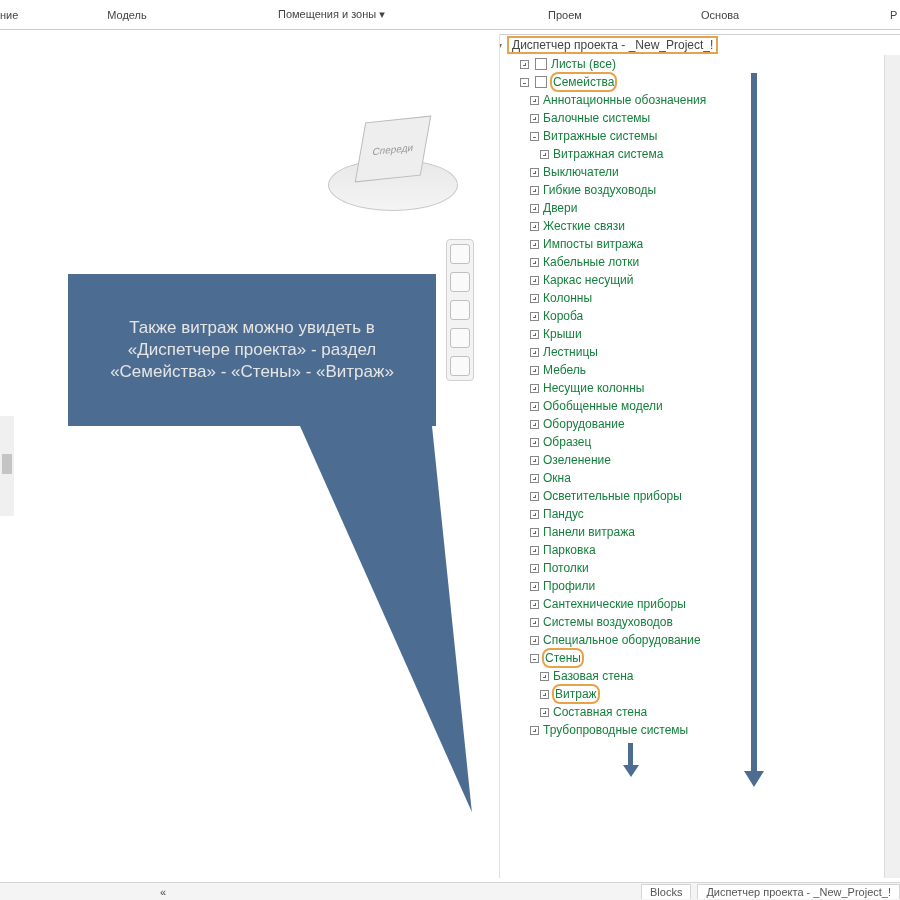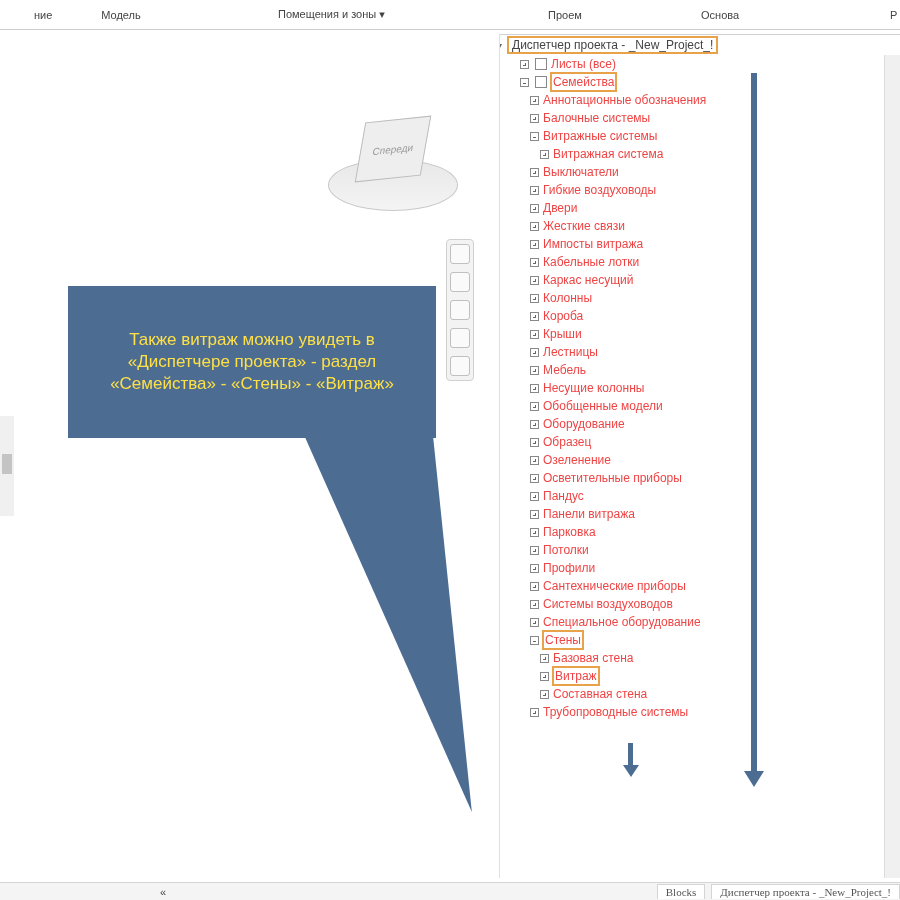--- a/index.html
+++ b/index.html
@@ -20,22 +20,22 @@
     height: 30px;
     display: flex;
     align-items: center;
     font-size: 11px;
     color: #444;
     border-bottom: 1px solid #ccc;
     background: #fff;
     position: relative;
   }
   .ribbon span { position: absolute; }
-  .rb-0 { left: 14px; padding-left: 20px; }
-  .rb-1 { left: 46px; width: 150px; text-align: center; }
+  .rb-0 { left: 0px; }
+  .rb-1 { left: 52px; width: 150px; text-align: center; }
   .rb-2 { left: 260px; padding-left: 18px; }
   .rb-3 { left: 548px; }
   .rb-4 { left: 701px; }
   .rb-5 { left: 890px; }
 
   
   .workspace {
     display: flex;
     height: 848px;
     border-top: 4px solid #fff;
@@ -93,24 +93,24 @@
   .navstrip div {
     width: 20px; height: 20px;
     border: 1px solid #c0c0c0;
     border-radius: 3px;
     background: #fafafa;
   }
 
   
   .callout {
     position: absolute;
-    left: 68px; top: 252px;
+    left: 68px; top: 240px;
     width: 368px; height: 152px;
     background: #4d6c92;
-    color: #fde047;
+    color: #e5e5e5;
     display: flex;
     align-items: center;
     justify-content: center;
     text-align: center;
     font-size: 17px;
     line-height: 22px;
     padding: 18px 26px;
   }
   .callout-tail {
     position: absolute;
@@ -143,40 +143,40 @@
     color:#666;
   }
 
   
   .tree {
     position: absolute;
     left: 10px; top: 20px;
     right: 4px;
     font-size: 12px;
     line-height: 18px;
-    color: #ef4444;
+    color: #15803d;
   }
   .node { white-space: nowrap; display:flex; align-items:center; height:18px; }
   .exp {
     display:inline-block; width:9px; height:9px;
     border:1px solid #888; margin-right:4px;
     position:relative; background:#fff;
     flex-shrink:0;
   }
   .exp::before, .exp::after { content:""; position:absolute; background:#666; }
   .exp.plus::before { left:2px; right:2px; top:4px; height:1px; }
   .exp.plus::after  { top:2px; bottom:2px; left:4px; width:1px; }
   .exp.minus::before{ left:2px; right:2px; top:4px; height:1px; }
   .spacer { display:inline-block; width:10px; flex-shrink:0;}
   .ticon {
     display:inline-block; width:12px; height:12px;
     border:1px solid #888; margin:0 4px 0 2px; background:#fff;
     flex-shrink:0;
   }
-  .hl { outline:2px solid #e8a24a; outline-offset:-1px; padding:0 2px; }
+  .hl { outline:2px solid #e8a24a; outline-offset:-1px; padding:0 2px;border-radius:7px; }
 
   
   .arrow-v {
     position: absolute;
     width: 6px;
     background: #4d6c92;
   }
   .arrow-v::after{
     content:""; position:absolute; left:-7px; bottom:-14px;
     border-left:10px solid transparent;
@@ -202,21 +202,20 @@
     background:#f4f4f4; border-top:1px solid #d4d4d4;
     display:flex; align-items:center;
     font-size:11px; color:#555;
   }
   .status .sp { flex:1; }
   .status .chevbtn { margin-left:160px; color:#444; }
   .status .tabbtn {
     padding:1px 8px; margin-left:6px;
     border:1px solid #d4d4d4; border-bottom:none;
     background:#fff;
-    font-family:Liberation Serif, serif;
   }
 
   
   .arrowSmall{
     position:absolute;
     width:5px;background:#4d6c92;
   }
   .arrowSmall::after{
     content:"";position:absolute;left:-5px;bottom:-10px;
     border-left:8px solid transparent;border-right:8px solid transparent;
@@ -405,20 +404,26 @@
         <div class="node">
           <span class="spacer"></span>
           <span class="spacer"></span>
           <span class="exp plus"></span>
           <span>Озеленение</span>
         </div>
         <div class="node">
           <span class="spacer"></span>
           <span class="spacer"></span>
           <span class="exp plus"></span>
+          <span>Окна</span>
+        </div>
+        <div class="node">
+          <span class="spacer"></span>
+          <span class="spacer"></span>
+          <span class="exp plus"></span>
           <span>Осветительные приборы</span>
         </div>
         <div class="node">
           <span class="spacer"></span>
           <span class="spacer"></span>
           <span class="exp plus"></span>
           <span>Пандус</span>
         </div>
         <div class="node">
           <span class="spacer"></span>

